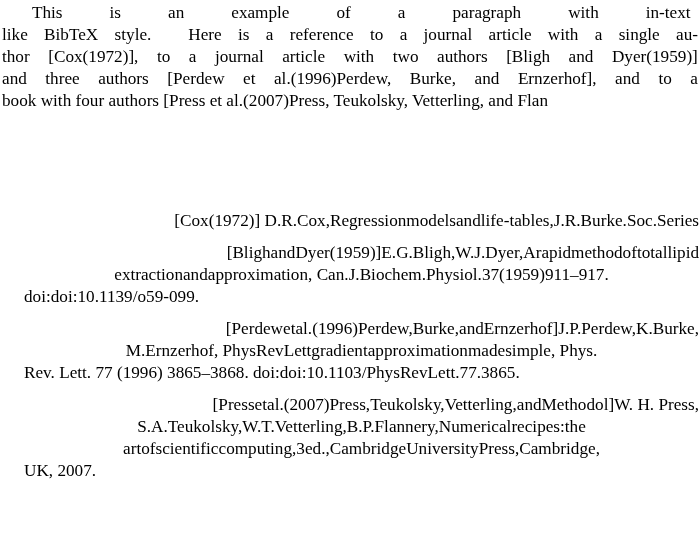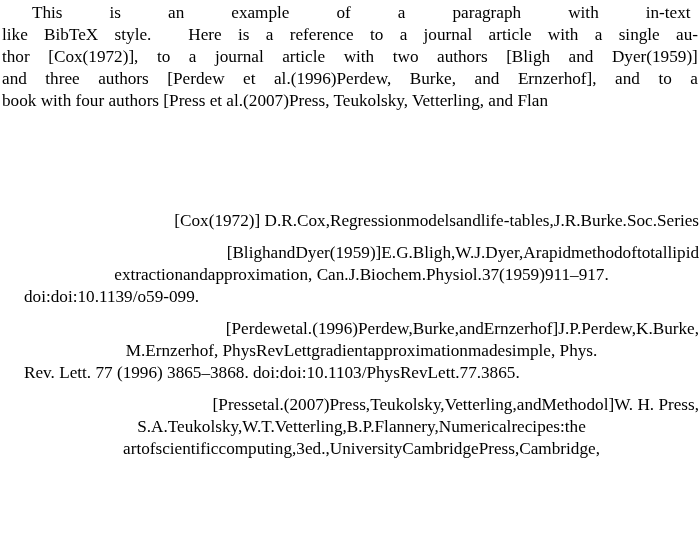--- a/index.html
+++ b/index.html
@@ -86,17 +86,18 @@
         <div class="bline cont last">doi:doi:10.1139/o59-099.</div>
       </div>
       <div class="bibitem">
         <div class="bline first"><span>[Perdew</span><span>et</span><span>al.(1996)Perdew,</span><span>Burke,</span><span>and</span><span>Ernzerhof]</span><span>J.</span><span>P.</span><span>Perdew,</span><span>K.</span><span>Burke,</span></div>
         <div class="bline cont"><span>M.</span><span>Ernzerhof,</span><span> </span><span>PhysRevLett</span><span>gradient</span><span>approximation</span><span>made</span><span>simple,</span><span> </span><span>Phys.</span></div>
         <div class="bline cont last">Rev. Lett. 77 (1996) 3865–3868. doi:doi:10.1103/PhysRevLett.77.3865.</div>
       </div>
       <div class="bibitem">
         <div class="bline first"><span>[Press</span><span>et</span><span>al.(2007)Press,</span><span>Teukolsky,</span><span>Vetterling,</span><span>and</span><span>Methodol]</span><span>W.</span><span> </span><span>H.</span><span> </span><span>Press,</span></div>
         <div class="bline cont"><span>S.</span><span>A.</span><span>Teukolsky,</span><span>W.</span><span>T.</span><span>Vetterling,</span><span>B.</span><span>P.</span><span>Flannery,</span><span>Numerical</span><span>recipes:</span><span>the</span></div>
-        <div class="bline cont"><span>art</span><span>of</span><span>scientific</span><span>computing,</span><span>3</span><span>ed.,</span><span>University</span><span>Cambridge</span><span>Press,</span><span>Cambridge,</span></div>
+        <div class="bline cont"><span>art</span><span>of</span><span>scientific</span><span>computing,</span><span>3</span><span>ed.,</span><span>Cambridge</span><span>University</span><span>Press,</span><span>Cambridge,</span></div>
+        <div class="bline cont last">UK, 2007.</div>
       </div>
     </div>
 
 </div>
 
 </body></html>

